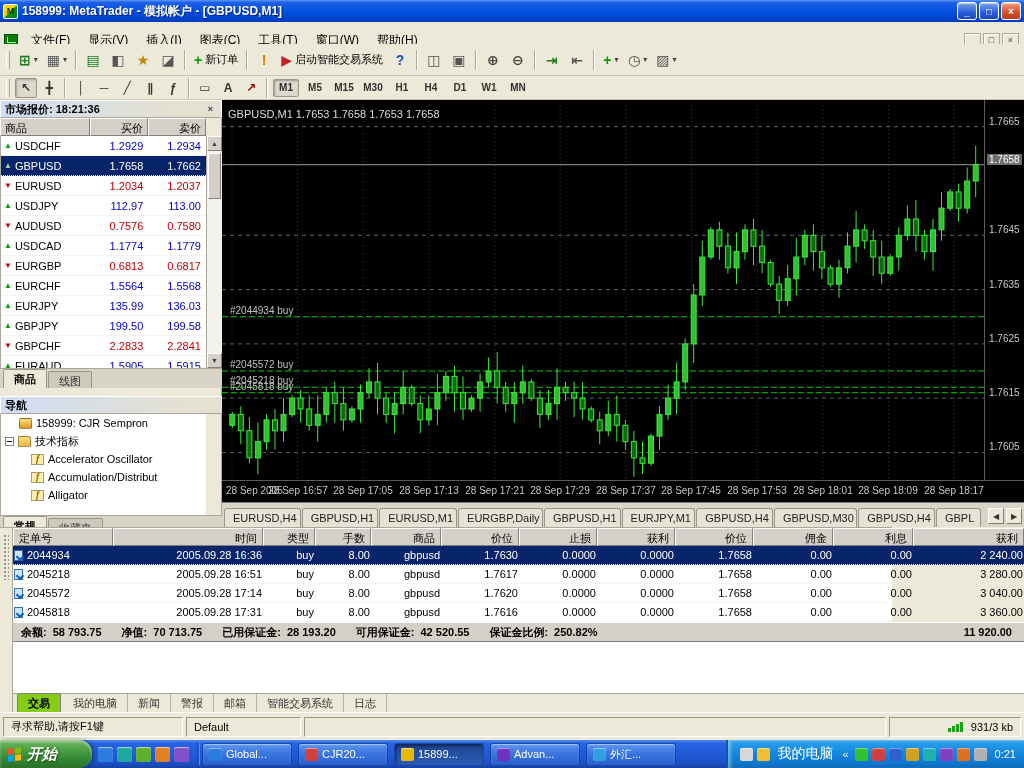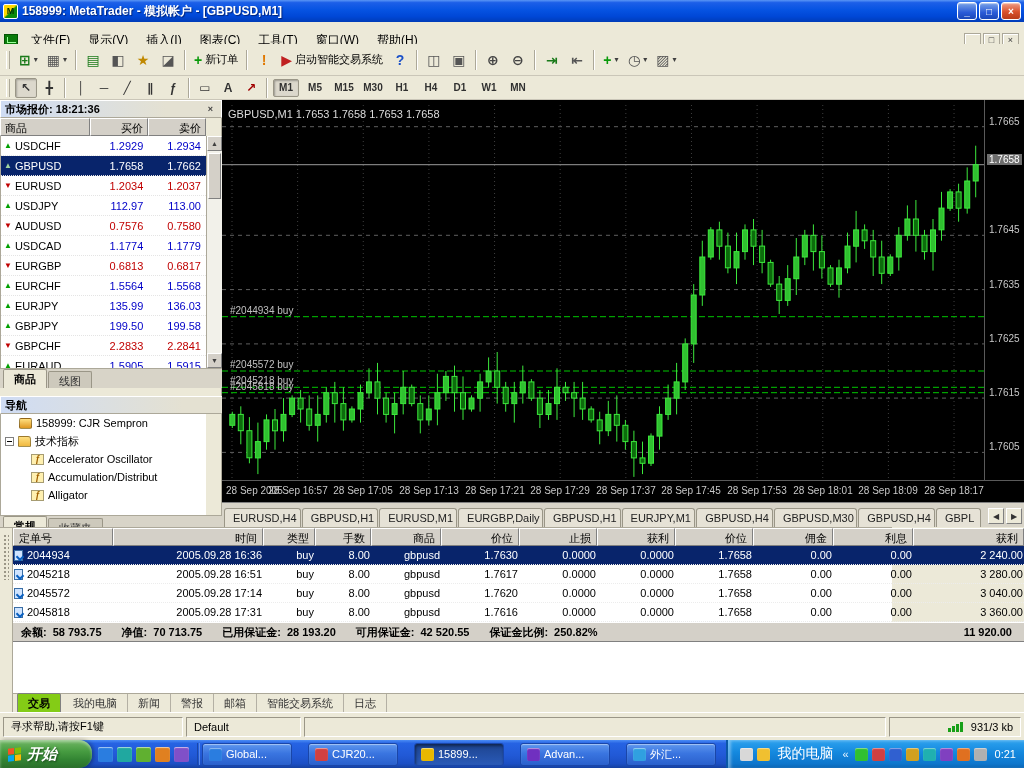--- a/index.html
+++ b/index.html
@@ -133,21 +133,21 @@
 .taskbar{position:absolute;left:0;top:740px;width:1024px;height:28px;display:flex;align-items:center;
  background:linear-gradient(180deg,#4b8df5 0%,#2663e3 12%,#2159d6 55%,#1c4fc4 85%,#15409f 100%);}
 .start-btn{height:28px;flex:0 0 92px;display:flex;align-items:center;gap:6px;padding:0 16px 0 8px;border-radius:0 13px 13px 0;
  background:linear-gradient(180deg,#72b765 0%,#479c41 40%,#338533 70%,#2a6f2a 100%);box-shadow:inset 0 2px 3px rgba(255,255,255,.4),2px 0 4px rgba(0,0,0,.35);
  color:#fff;font-weight:bold;font-style:italic;font-size:15px;text-shadow:1px 1px 2px #1a4a1a;}
 .flag{display:grid;grid-template-columns:6px 6px;grid-template-rows:6px 6px;gap:1px;transform:skewY(-6deg);}
 .flag i{display:block;}
 .ql{display:flex;align-items:center;gap:4px;padding:0 6px;}
 .ql-ico{width:15px;height:15px;border-radius:2px;box-shadow:inset 0 1px 1px rgba(255,255,255,.6);}
 .tb-divider{width:3px;height:22px;border-left:1px solid #1a47a8;border-right:1px solid #5a8ae8;margin:0 2px;}
-#task-btns{display:flex;align-items:center;gap:16px;}
+#task-btns{display:flex;align-items:center;gap:6px;}
 .task-btn{height:23px;width:90px;display:flex;align-items:center;gap:4px;padding:0 6px;border-radius:3px;border:1px solid #1a46a8;
  background:linear-gradient(180deg,#5e97ee,#3a75e0 45%,#2a60cc);box-shadow:inset 0 1px 1px rgba(255,255,255,.45);color:#fff;white-space:nowrap;overflow:hidden;}
 .task-btn.active{background:linear-gradient(180deg,#1d448f,#2a5ab8);box-shadow:inset 1px 2px 3px rgba(0,0,0,.45);padding-left:6px;}
 .task-ico{width:13px;height:13px;border-radius:2px;flex:0 0 13px;box-shadow:inset 0 1px 1px rgba(255,255,255,.5);}
 .tray{margin-left:auto;height:28px;display:flex;align-items:center;gap:4px;padding:0 8px 0 12px;color:#fff;
  background:linear-gradient(180deg,#2da2ef 0%,#1488de 45%,#0e76cc 85%,#0a65b4 100%);border-left:2px solid #0a58a8;box-shadow:inset 3px 1px 3px rgba(255,255,255,.35);}
 .tray-ico{width:13px;height:13px;border-radius:2px;flex:0 0 13px;box-shadow:inset 0 1px 1px rgba(255,255,255,.45);}
 .tray-label{font-size:14px;padding:0 3px;white-space:nowrap;}
 .tray-chev{font-size:11px;color:#e8f4ff;padding:0 2px;}
 .tray-clock{font-size:11px;padding-left:4px;}

